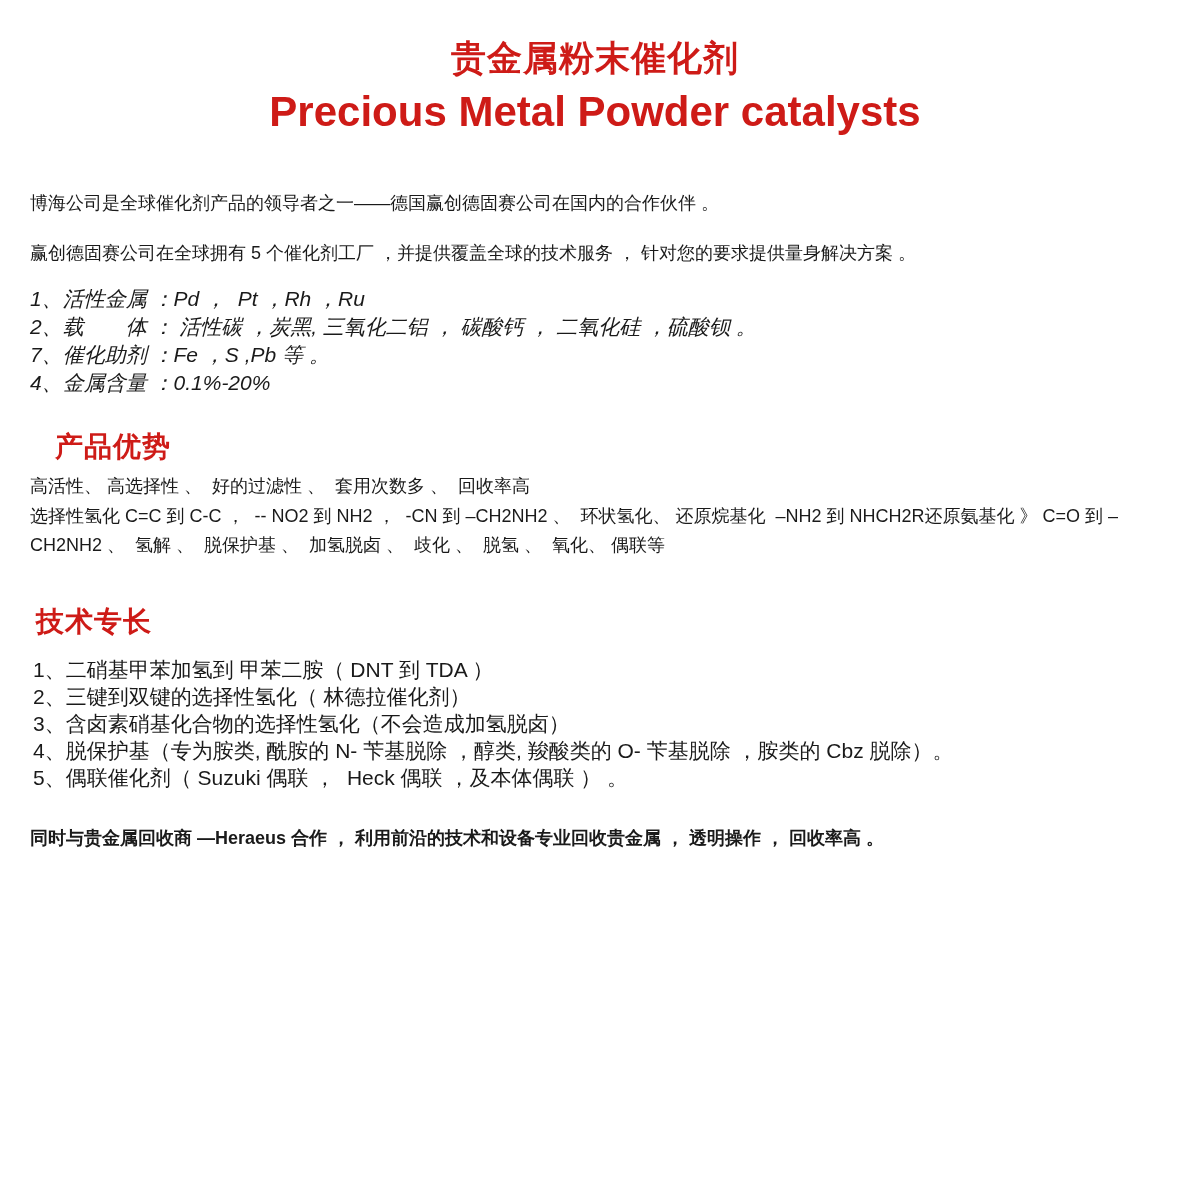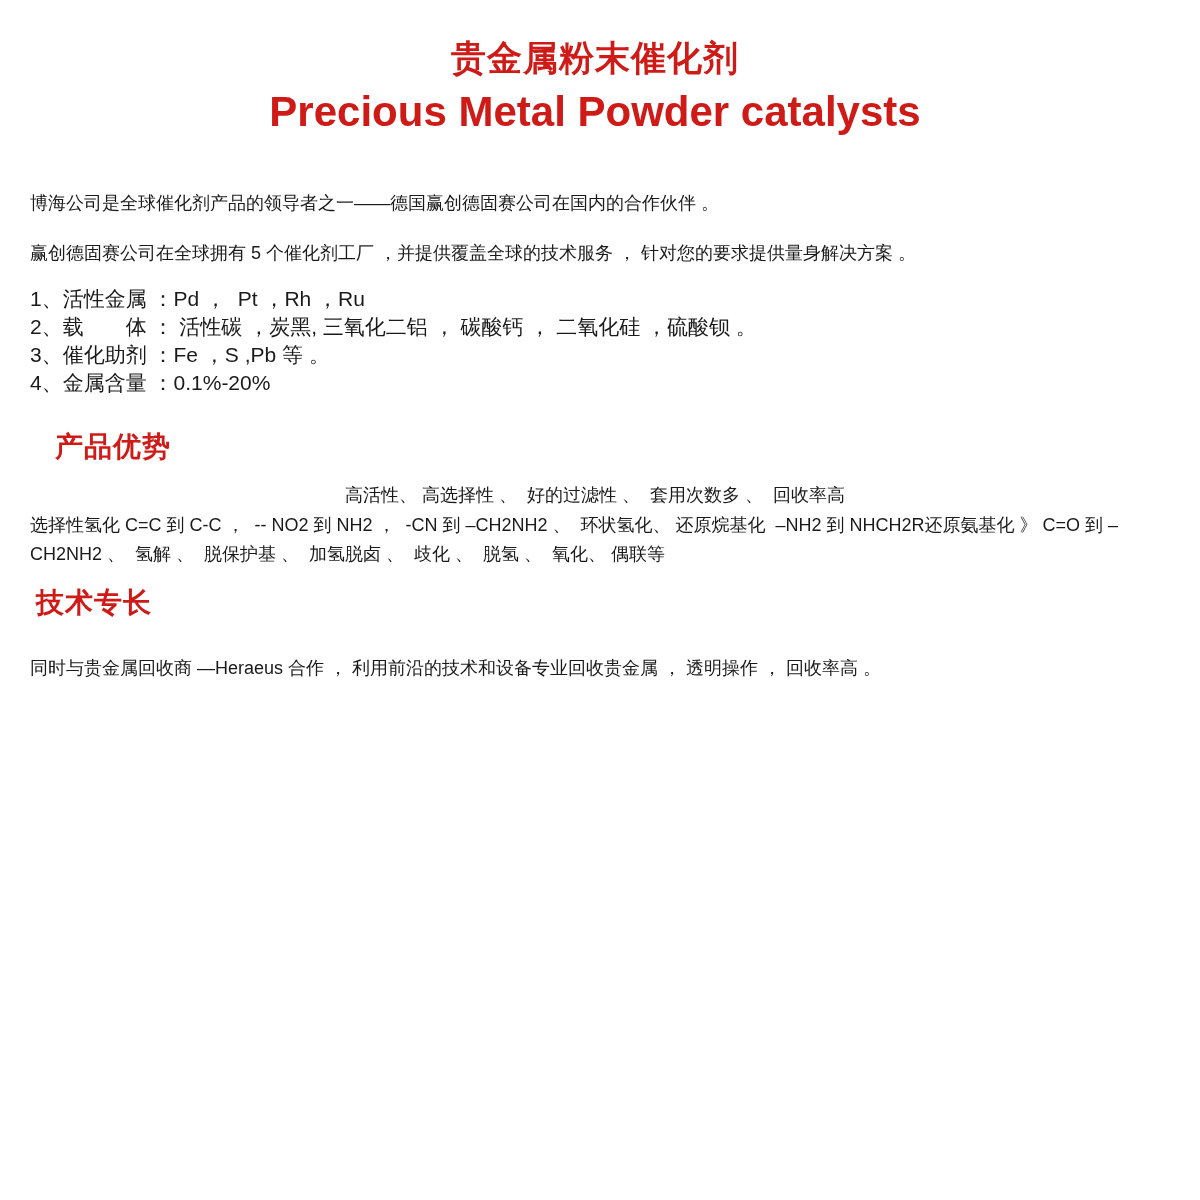--- a/index.html
+++ b/index.html
@@ -33,53 +33,60 @@
   .p2 { margin-top:22px; }
 
   .section-heading {
     margin:0; color:var(--accent);
     font-size:28px; font-weight:700; line-height:36px;
     letter-spacing:1px;
   }
   .h-composition { margin-top:34px; }
   .h-advantages  { margin-top:32px;margin-left:25px; }
   .h-applications{ margin-top:38px; }
-  .h-expertise   { margin-top:16px; padding-left:6px; }
+  .h-expertise   { margin-top:44px; padding-left:6px; }
 
-  .plain-list { margin-top:18px; }
+  .plain-list { margin-top:18px;font-style:italic; }
   .plain-list .line { margin:0; font-size:21px; line-height:28px; white-space:pre-wrap; }
 
-  .advantages-text { margin-top:16px;text-align:center; }
+  .advantages-text { margin-top:7px; }
   .applications-text { margin-top:2px; line-height:29px; }
 
   .expertise-list { margin-top:16px; padding-left:3px; }
   .expertise-list .line { margin:0; font-size:21px; line-height:27px; white-space:pre-wrap; }
 
-  .footer-note { margin-top:33px; }
+  .footer-note { margin-top:33px;font-weight:bold; }
 </style>
 </head>
 <body>
 
 <main class="page">
 
   <h1 class="title-cn">贵金属粉末催化剂</h1>
   <h2 class="title-en">Precious Metal Powder catalysts</h2>
 
   <p class="body-text p1">博海公司是全球催化剂产品的领导者之一——德国赢创德固赛公司在国内的合作伙伴 。</p>
   <p class="body-text p2">赢创德固赛公司在全球拥有 5 个催化剂工厂 ，并提供覆盖全球的技术服务 ， 针对您的要求提供量身解决方案 。</p>
 
   <div class="plain-list">
     <p class="line">1、活性金属 ：Pd ，  Pt ，Rh ，Ru</p>
     <p class="line">2、载　　体 ： 活性碳 ，炭黑, 三氧化二铝 ， 碳酸钙 ， 二氧化硅 ，硫酸钡 。</p>
-    <p class="line">3、催化助剂 ：Fe ，S ,Pb 等 。</p>
+    <p class="line">7、催化助剂 ：Fe ，S ,Pb 等 。</p>
     <p class="line">4、金属含量 ：0.1%-20%</p>
   </div>
 
   <h3 class="section-heading h-advantages">产品优势</h3>
   <p class="body-text advantages-text">高活性、 高选择性 、  好的过滤性 、  套用次数多 、  回收率高</p>
 
   <p class="body-text applications-text">选择性氢化 C=C 到 C-C ，  -- NO2 到 NH2 ，  -CN 到 –CH2NH2 、  环状氢化、 还原烷基化  –NH2 到 NHCH2R还原氨基化 》 C=O 到 –CH2NH2 、  氢解 、  脱保护基 、  加氢脱卤 、  歧化 、  脱氢 、  氧化、 偶联等</p>
 
   <h3 class="section-heading h-expertise">技术专长</h3>
+  <div class="expertise-list">
+    <p class="line">1、二硝基甲苯加氢到 甲苯二胺（ DNT 到 TDA ）</p>
+    <p class="line">2、三键到双键的选择性氢化（ 林德拉催化剂）</p>
+    <p class="line">3、含卤素硝基化合物的选择性氢化（不会造成加氢脱卤）</p>
+    <p class="line">4、脱保护基（专为胺类, 酰胺的 N- 苄基脱除 ，醇类, 羧酸类的 O- 苄基脱除 ，胺类的 Cbz 脱除）。</p>
+    <p class="line">5、偶联催化剂（ Suzuki 偶联 ，  Heck 偶联 ，及本体偶联 ） 。</p>
+  </div>
 
   <p class="body-text footer-note">同时与贵金属回收商 —Heraeus 合作 ， 利用前沿的技术和设备专业回收贵金属 ， 透明操作 ， 回收率高 。</p>
 
 </main>
 
 </body></html>

